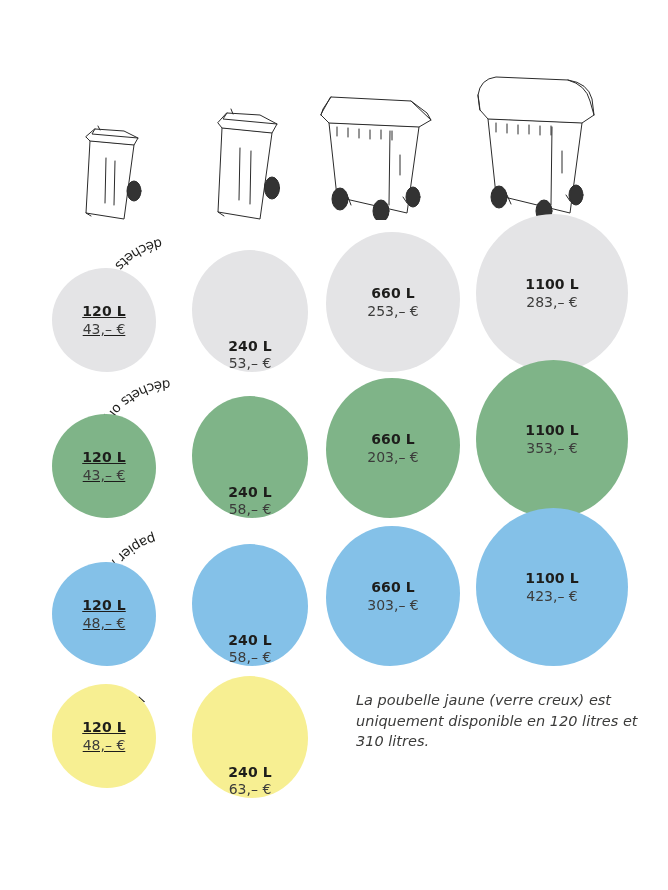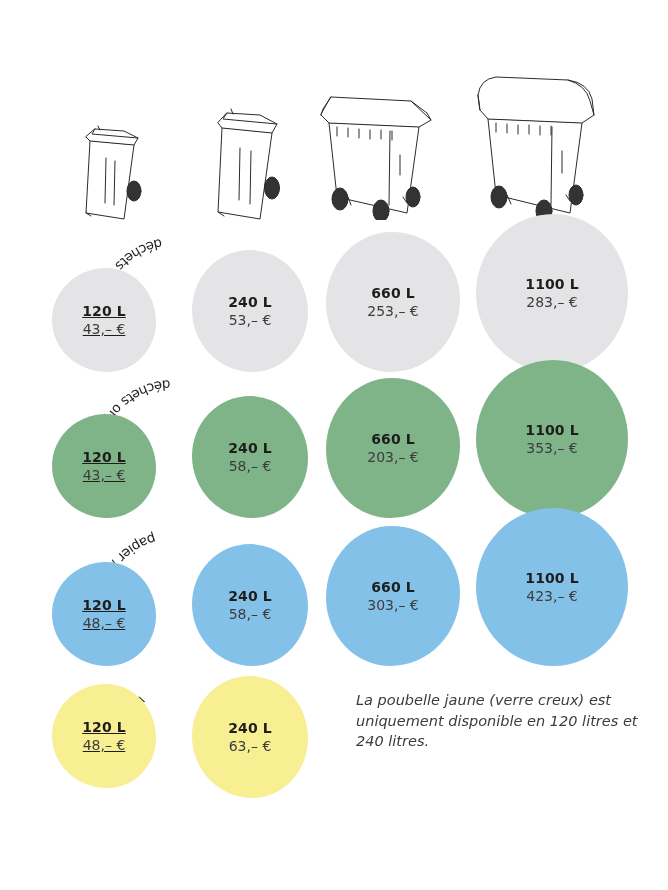--- a/index.html
+++ b/index.html
@@ -62,21 +62,21 @@
   }
   .blob .price {
     font-size: 14px;
     color: #3c3c3b;
     white-space: nowrap;
     margin-top: 1px;
   }
 
   
   .b-120  { width: 104px; height: 104px; border-radius: 52% 48% 47% 53% / 50% 52% 48% 50%; text-decoration: underline; }
-  .b-240  { width: 116px; height: 122px; border-radius: 50% 50% 48% 52% / 49% 51% 49% 51%; }
+  .b-240  { width: 116px; height: 122px; border-radius: 50% 50% 48% 52% / 49% 51% 49% 51%; justify-content: flex-end; }
   .b-660  { width: 134px; height: 140px; border-radius: 49% 51% 52% 48% / 51% 48% 52% 49%; }
   .b-1100 { width: 152px; height: 158px; border-radius: 51% 49% 49% 51% / 50% 50% 50% 50%; }
 
   
   .curved-label {
     position: absolute;
     left: 28px;
     width: 160px;
     height: 160px;
     pointer-events: none;
@@ -298,15 +298,15 @@
       <span class="vol">120 L</span>
       <span class="price">48,– €</span>
     </div>
 
     <div class="blob b-240" style="left:192px; background:#F7EF92; bottom:8px;">
       <span class="vol">240 L</span>
       <span class="price">63,– €</span>
     </div>
   </div>
 
-  <div class="note">La poubelle jaune (verre creux) est uniquement disponible en 120 litres et 240 litres.</div>
+  <div class="note">La poubelle jaune (verre creux) est uniquement disponible en 120 litres et 310 litres.</div>
 
 </div>
 
 </body></html>

